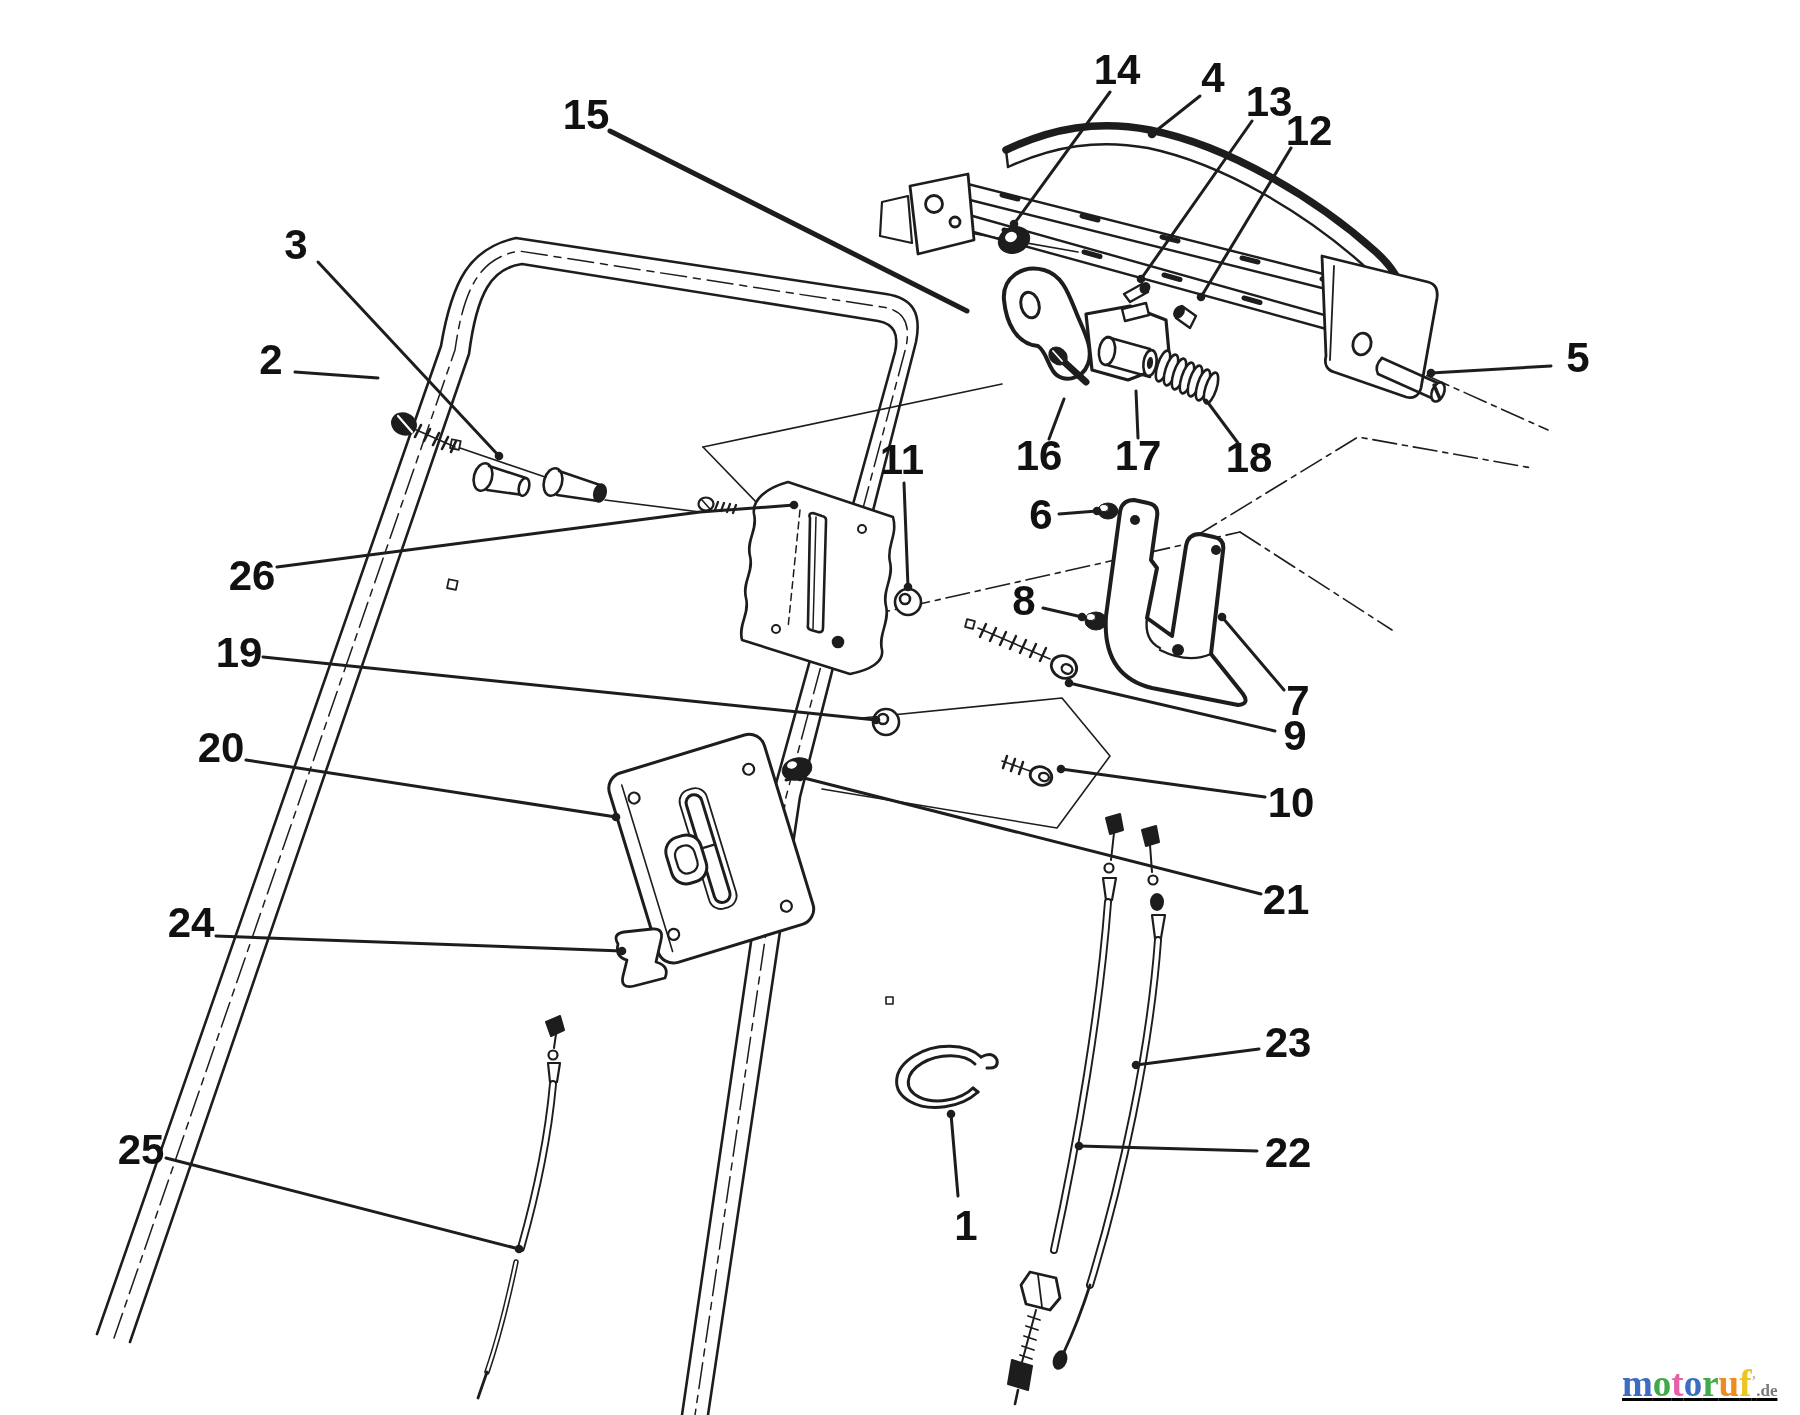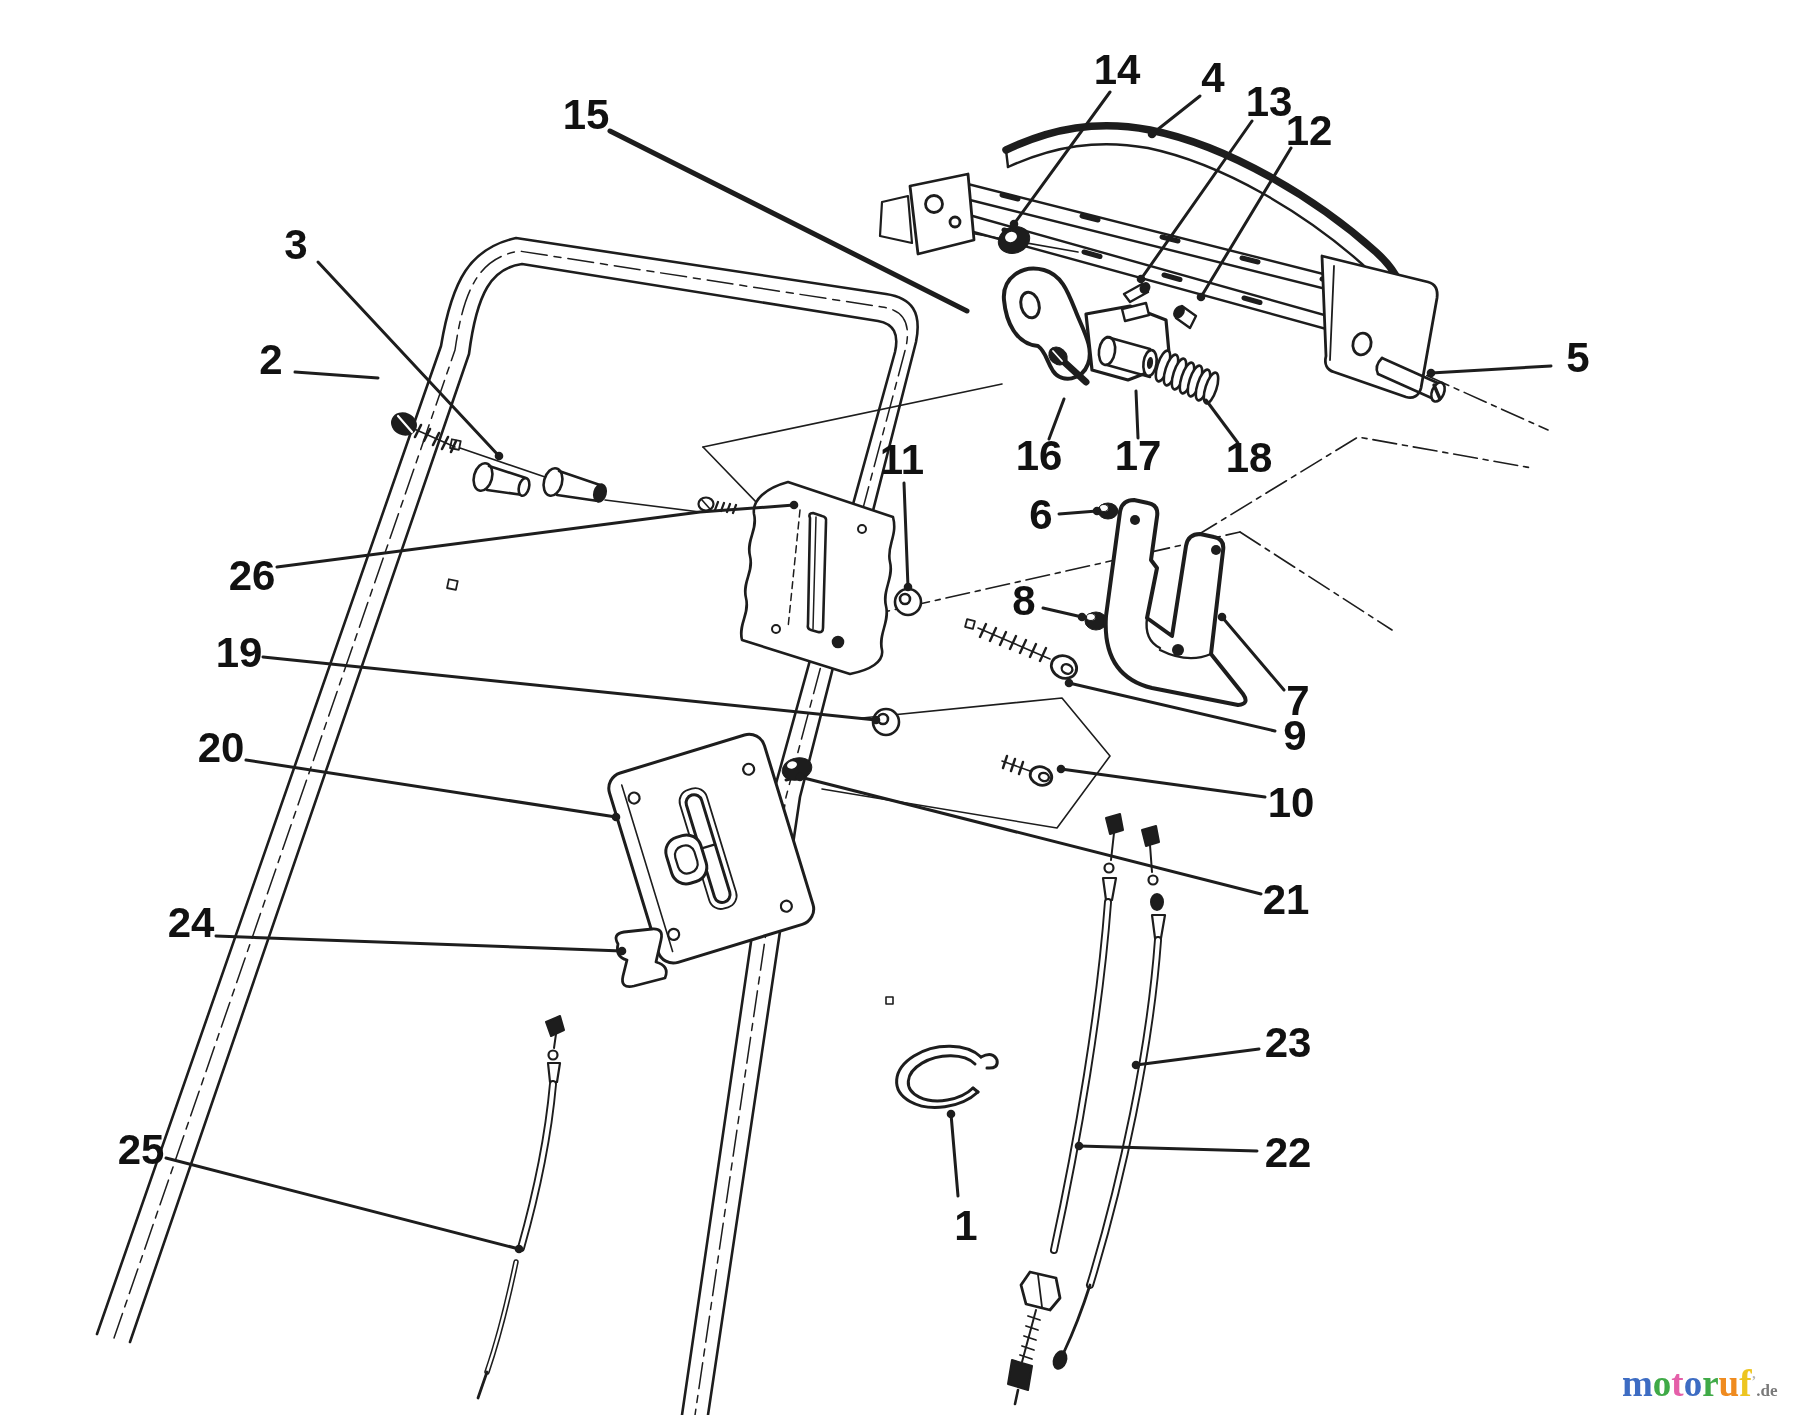--- a/index.html
+++ b/index.html
@@ -4,21 +4,21 @@
 <style>
   html,body{margin:0;padding:0;background:#ffffff;}
   body{width:1800px;height:1415px;position:relative;overflow:hidden;
        font-family:"Liberation Sans",sans-serif;}
   #stage{position:absolute;left:0;top:0;width:1800px;height:1415px;}
   svg{display:block;}
   .callout-num{font:bold 42px "Liberation Sans",sans-serif;fill:#111111;
                text-anchor:middle;}
   #watermark{position:absolute;left:1622px;top:1362px;width:178px;height:46px;
              font-family:"Liberation Serif",serif;font-weight:bold;
-             font-size:37px;white-space:nowrap;line-height:40px;}
+             font-size:37px;white-space:nowrap;line-height:40px;text-decoration:underline;}
   #watermark .suffix{font-size:17px;font-weight:bold;}
   #watermark .mark{font-size:14px;vertical-align:10px;}
 </style>
 </head>
 <body>
 
 <div id="stage">
 <svg id="drawing" width="1800" height="1415" viewBox="0 0 1800 1415" fill="none" stroke="#1d1d1d" stroke-linecap="round" stroke-linejoin="round">
 
   <g stroke-width="1.6">

